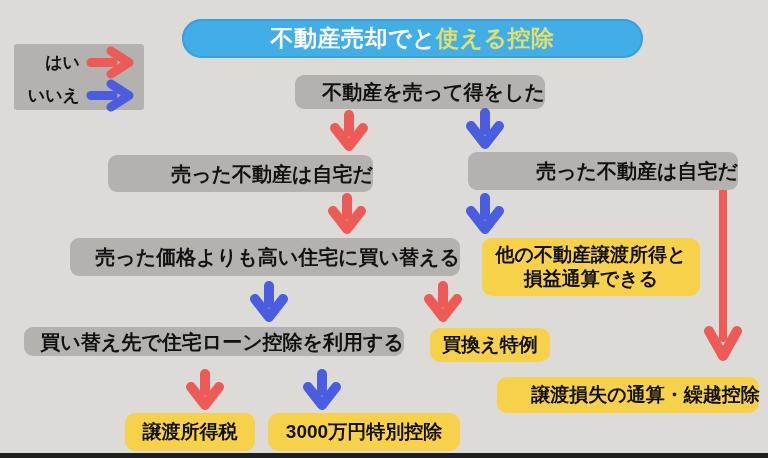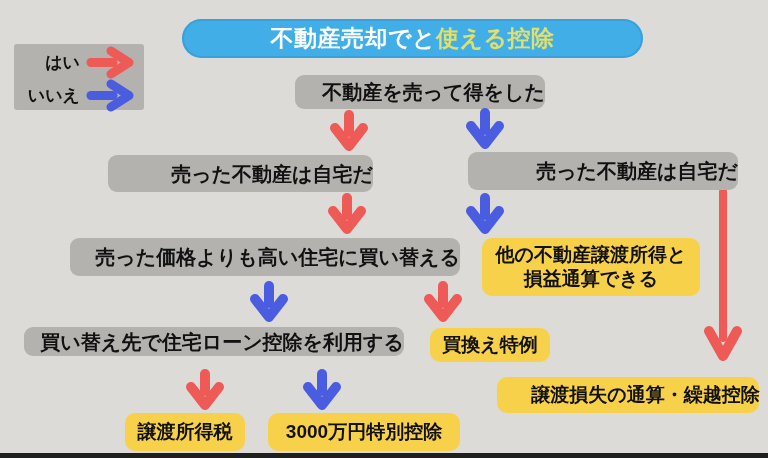--- a/index.html
+++ b/index.html
@@ -169,21 +169,21 @@
       <path d="M6 18 L20 36 L34 18" stroke="#ee5a56" stroke-width="10" stroke-linecap="round" stroke-linejoin="round" fill="none"></path>
     </svg>
   </div>
   <div class="abs" style="left:302px;top:369px;">
     <svg width="40" height="42" viewBox="0 0 40 42">
       <path d="M20 5 V22" stroke="#4a5ce0" stroke-width="10" stroke-linecap="round" fill="none"></path>
       <path d="M6 18 L20 36 L34 18" stroke="#4a5ce0" stroke-width="10" stroke-linecap="round" stroke-linejoin="round" fill="none"></path>
     </svg>
   </div>
 
-  <div class="abs node-yellow" style="left:125px;top:413px;width:120px;height:38px;">
+  <div class="abs node-yellow" style="left:125px;top:413px;width:130px;height:38px;">
     <span>譲渡所得税</span>
   </div>
   <div class="abs node-yellow" style="left:268px;top:413px;width:192px;height:38px;">
     <span>3000万円特別控除</span>
   </div>
   <div class="abs node-yellow" style="left:497px;top:377px;width:262px;height:36px;padding-left:35px;">
     <span>譲渡損失の通算・繰越控除</span>
   </div>
 
   <div class="abs bottom-strip"></div>

